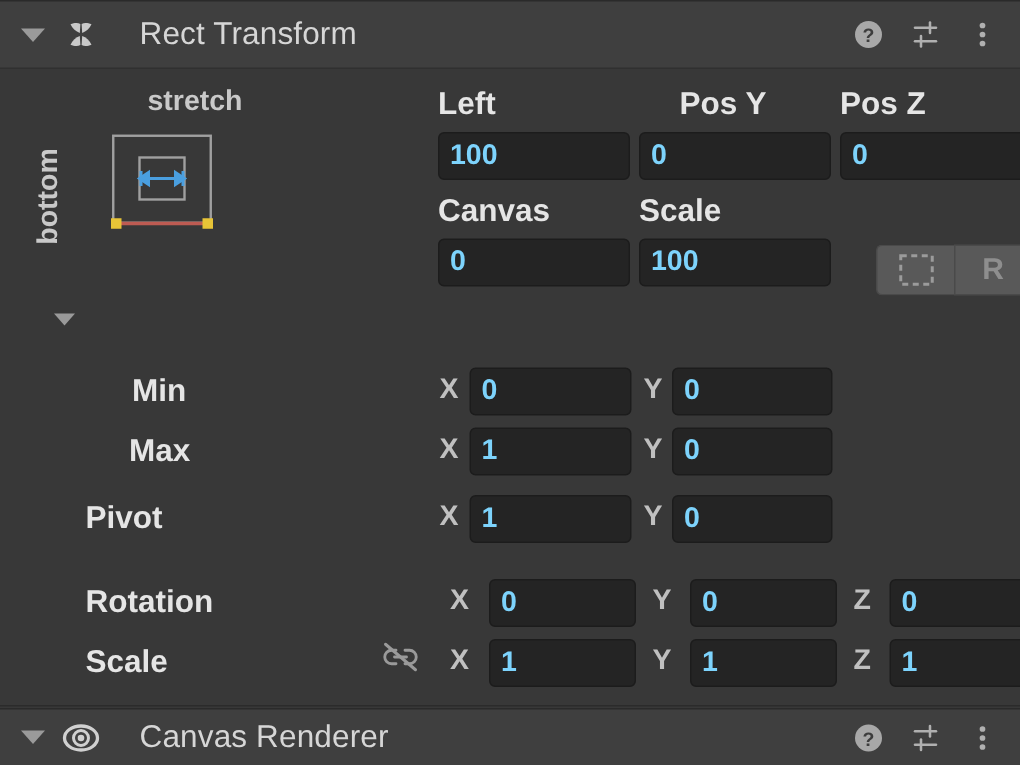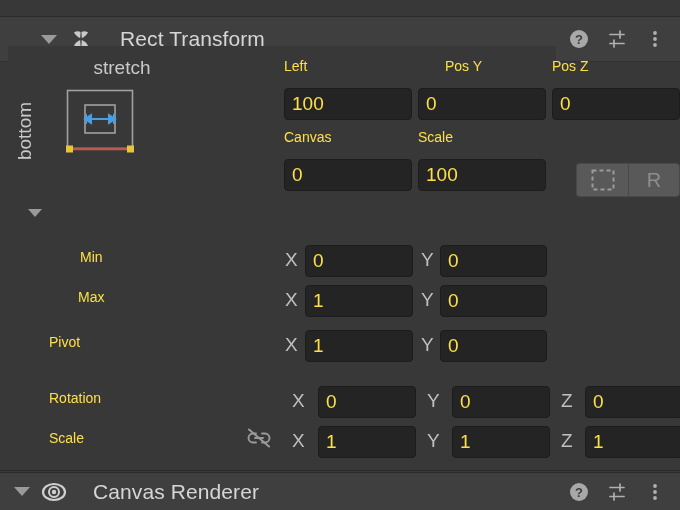--- a/index.html
+++ b/index.html
@@ -30,21 +30,21 @@
     left: 0;
     width: 680px;
     height: 45px;
     background: #3f3f3f;
     border-top: 1px solid #2a2a2a;
     border-bottom: 1px solid #303030;
     box-sizing: border-box;
     display: flex;
     align-items: center;
   }
-  #header-rect { top: 16px; height: 46px; padding-left: 27px; }
+  #header-rect { top: 0; height: 46px; }
   #header-canvas { top: 472px; height: 38px; border-bottom: none; }
 
   .foldout-tri {
     width: 0; height: 0;
     border-left: 8px solid transparent;
     border-right: 8px solid transparent;
     border-top: 9px solid #9a9a9a;
     margin-left: 14px;
     flex: 0 0 auto;
   }
@@ -70,24 +70,25 @@
   }
   .hdr-btn {
     width: 22px; height: 22px;
     display: flex; align-items: center; justify-content: center;
   }
 
   
   #body {
     position: absolute;
     top: 46px;
-    left: 8px;
+    left: 16px;
     width: 548px;
     height: 424px;
     background: #383838;
+    font-weight: bold;
   }
 
   
   #anchor-block {
     position: absolute;
     left: 0; top: 0;
     width: 270px; height: 150px;
   }
   #stretch-label {
     position: absolute;
@@ -108,37 +109,37 @@
   }
   #anchor-widget {
     position: absolute;
     left: 58px; top: 43px;
     width: 68px; height: 73px;
   }
 
   
   .field-label {
     position: absolute;
-    font-size: 14px;
-    color: #fde047;
+    font-size: 21px;
+    color: #e5e5e5;
     white-space: nowrap;
   }
   .axis-label {
     position: absolute;
     font-size: 19px;
     color: #c0c0c0;
   }
   .num-field {
     position: absolute;
     height: 32px;
     background: #242424;
     border: 1px solid #1c1c1c;
     border-radius: 4px;
     box-sizing: border-box;
-    color: #fde047;
+    color: #7dd3fc;
     font-family: "Liberation Sans", sans-serif;
     font-size: 19px;
     padding: 0 0 0 7px;
     line-height: 30px;
     white-space: nowrap;
     overflow: hidden;
   }
 
   
   #mode-toggles {

